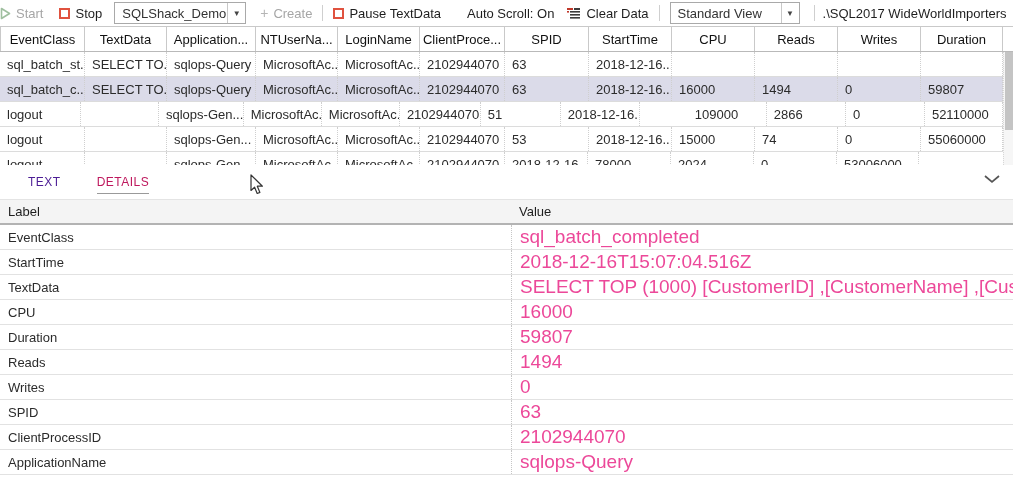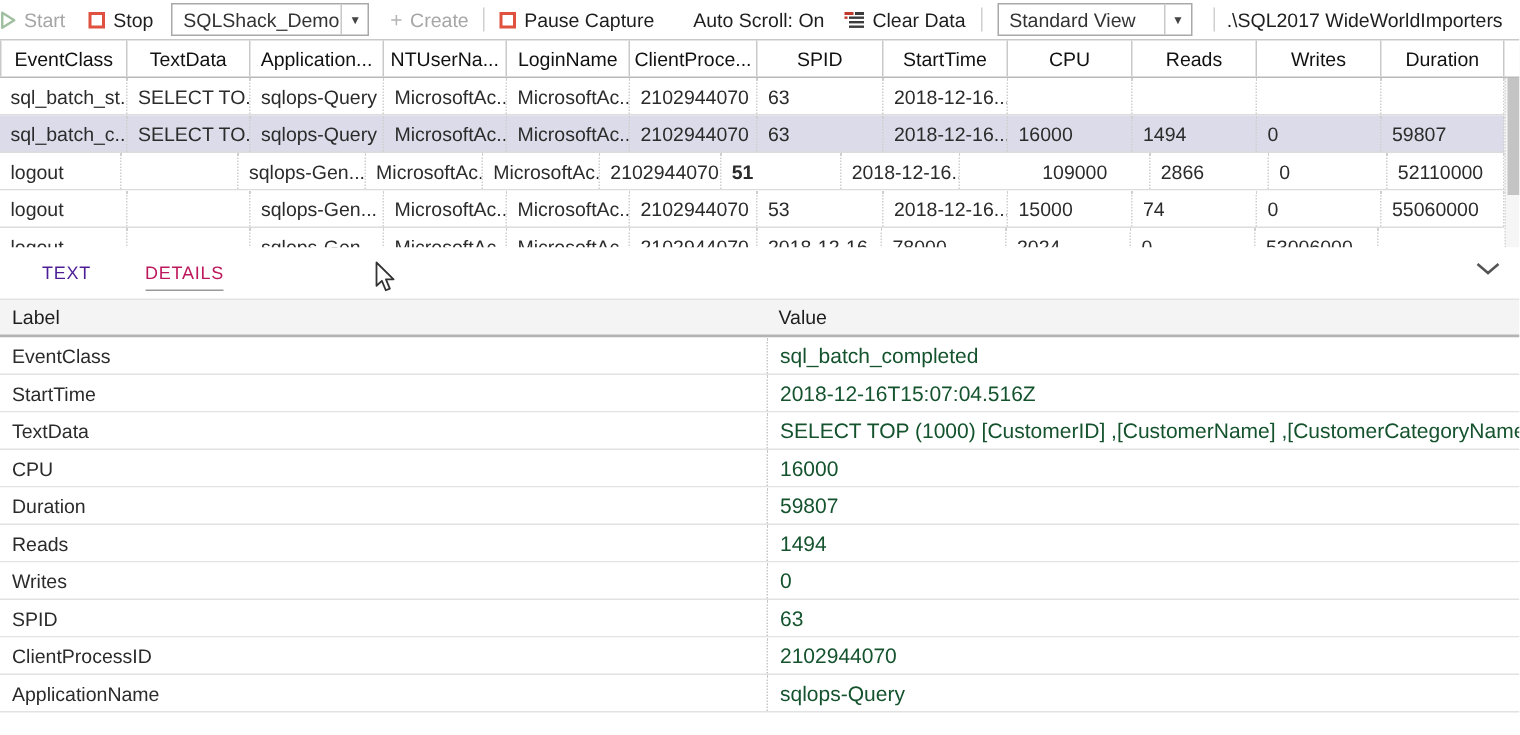--- a/index.html
+++ b/index.html
@@ -48,21 +48,21 @@
   .collapse { position:absolute; right:12px; top:9px; }
 
   
   .dheader { display:flex; height:25px; background:#f4f4f4;
     border-bottom:2px solid #b3b3b3; }
   .dheader .dlabel, .dheader .dvalue { font-size:13px; color:#1e1e1e; }
   .drow { display:flex; height:25px; background:#fff; border-bottom:1px solid #e2e2e2; }
   .dlabel { width:511px; display:flex; align-items:center; padding-left:8px;
     font-size:13px; color:#2b2b2b; overflow:hidden; white-space:nowrap; }
   .dvalue { flex:1; display:flex; align-items:center; padding-left:8px;
-    font-size:14px; color:#14532d; border-left:1px dotted #c6c6c6; overflow:hidden;
+    font-size:19px; color:#ec4899; border-left:1px dotted #c6c6c6; overflow:hidden;
     white-space:nowrap; }
 
   .cursor { position:absolute; left:250px; top:174px; z-index:99; pointer-events:none; }
 </style>
 </head>
 <body>
 
 <div class="toolbar">
   <div class="titem t-disabled" style="margin-right:16px;">
     <svg width="11" height="13" viewBox="0 0 11 13">
@@ -78,21 +78,21 @@
     <span>SQLShack_Demo</span>
     <span class="dd-arrow">▼</span>
   </div>
   <div class="titem t-disabled" style="margin-right:10px;">
     <span class="plus">+</span>
     <span>Create</span>
   </div>
   <div class="vsep" style="margin-right:10px;"></div>
   <div class="titem" style="margin-right:26px;">
     <span class="sqicon"></span>
-    <span>Pause Capture</span>
+    <span>Pause TextData</span>
   </div>
   <span class="titem" style="margin-right:12px;">Auto Scroll: On</span>
   <div class="titem" style="margin-right:10px;">
     <svg width="15" height="13" viewBox="0 0 15 13">
       <rect x="1" y="1" width="6" height="2" fill="#c0392b"></rect>
       <rect x="4" y="4" width="10" height="1.6" fill="#3c3c3c"></rect>
       <rect x="1" y="4" width="2" height="1.6" fill="#c0392b"></rect>
       <rect x="4" y="7" width="10" height="1.6" fill="#3c3c3c"></rect>
       <rect x="4" y="10" width="10" height="1.6" fill="#3c3c3c"></rect>
       <rect x="8" y="1" width="6" height="2" fill="#3c3c3c"></rect>
@@ -153,21 +153,21 @@
         <div class="gcell" style="width: 83px;">0</div>
         <div class="gcell" style="width: 82px;">59807</div>
       </div>
       <div class="grow">
         <div class="gcell" style="width: 85px;">logout</div>
         <div class="gcell" style="width: 82px;"></div>
         <div class="gcell" style="width: 89px;">sqlops-Gen...</div>
         <div class="gcell" style="width: 82px;">MicrosoftAc...</div>
         <div class="gcell" style="width: 82px;">MicrosoftAc...</div>
         <div class="gcell" style="width: 85px;">2102944070</div>
-        <div class="gcell" style="width: 84px; font-weight: bold;">51</div>
+        <div class="gcell" style="width: 84px;">51</div>
         <div class="gcell" style="width: 83px;">2018-12-16...</div>
         <div class="gcell" style="width: 83px; margin-left: 48px;">109000</div>
         <div class="gcell" style="width: 83px;">2866</div>
         <div class="gcell" style="width: 83px;">0</div>
         <div class="gcell" style="width: 82px;">52110000</div>
       </div>
       <div class="grow">
         <div class="gcell" style="width: 85px;">logout</div>
         <div class="gcell" style="width: 82px;"></div>
         <div class="gcell" style="width: 89px;">sqlops-Gen...</div>

